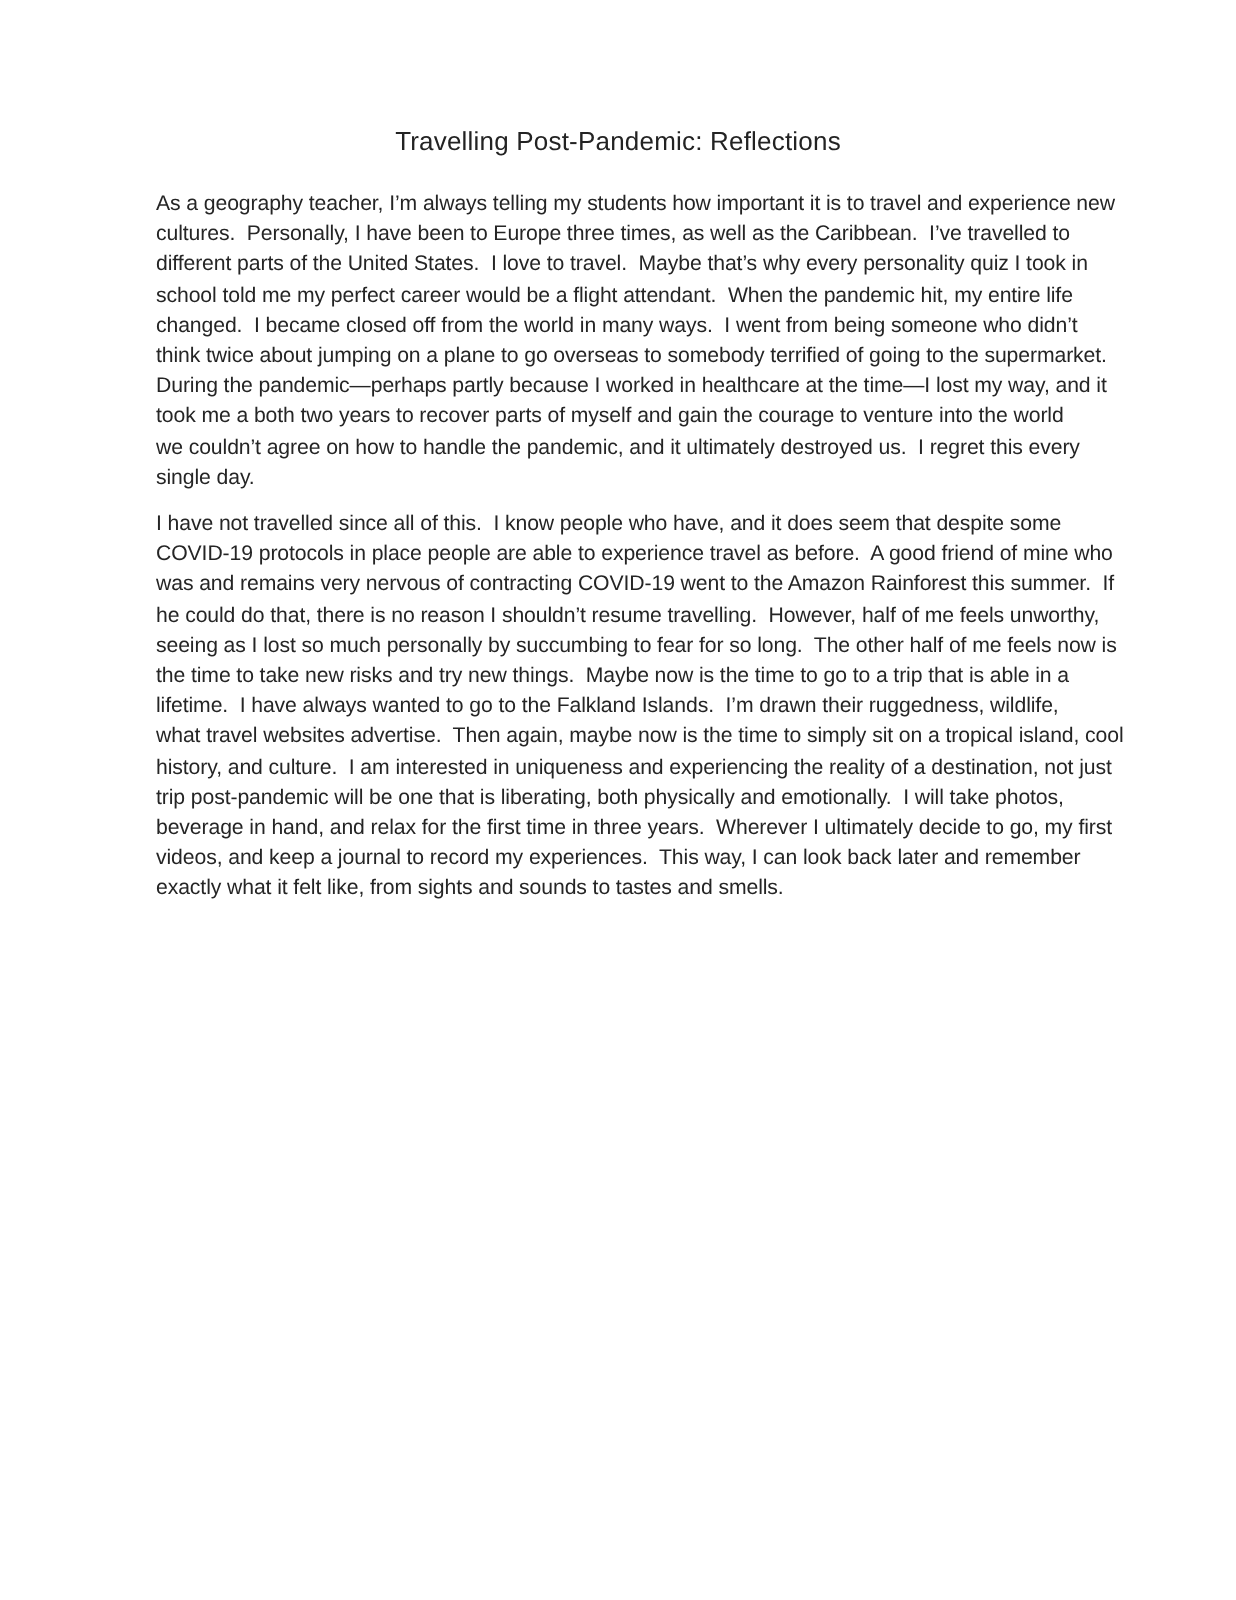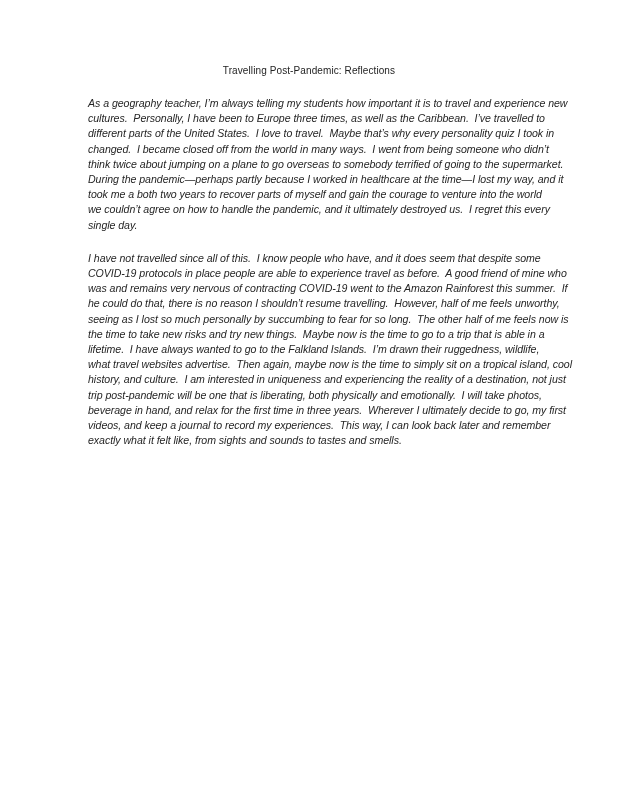--- a/index.html
+++ b/index.html
@@ -17,31 +17,30 @@
     color: #252525;
   }
   .content {
     position: absolute;
     left: 70px;
     top: 63px;
     width: 478px;
   }
   .doc-title {
     margin: 0 0 17px 0;
-    font-size: 10px;
+    font-size: 13px;
     font-weight: 400;
     line-height: 15px;
     text-align: center;
     color: #232323;
     letter-spacing: 0.1px;
   }
   .para {
-    margin: 18px;
+    margin: 8px;
     padding: 0;
-    font-style: italic;
   }
   .para + .para {
     margin-top: 6px;
   }
   .line {
     white-space: pre;      
     font-size: 10.6px;
     line-height: 15.2px;
     letter-spacing: -0.05px;
   }
@@ -49,20 +48,21 @@
 </head>
 <body>
 
 <div class="page">
   <div class="content">
     <h1 class="doc-title">Travelling Post-Pandemic:  Reflections</h1>
     <div class="para">
         <div class="line">As a geography teacher, I’m always telling my students how important it is to travel and experience new</div>
         <div class="line">cultures.  Personally, I have been to Europe three times, as well as the Caribbean.  I’ve travelled to</div>
         <div class="line">different parts of the United States.  I love to travel.  Maybe that’s why every personality quiz I took in</div>
+        <div class="line">school told me my perfect career would be a flight attendant.  When the pandemic hit, my entire life</div>
         <div class="line">changed.  I became closed off from the world in many ways.  I went from being someone who didn’t</div>
         <div class="line">think twice about jumping on a plane to go overseas to somebody terrified of going to the supermarket.</div>
         <div class="line">During the pandemic—perhaps partly because I worked in healthcare at the time—I lost my way, and it</div>
         <div class="line">took me a both two years to recover parts of myself and gain the courage to venture into the world</div>
         <div class="line">we couldn’t agree on how to handle the pandemic, and it ultimately destroyed us.  I regret this every</div>
         <div class="line">single day.</div>
       </div>
     <div class="para">
         <div class="line">I have not travelled since all of this.  I know people who have, and it does seem that despite some</div>
         <div class="line">COVID-19 protocols in place people are able to experience travel as before.  A good friend of mine who</div>

